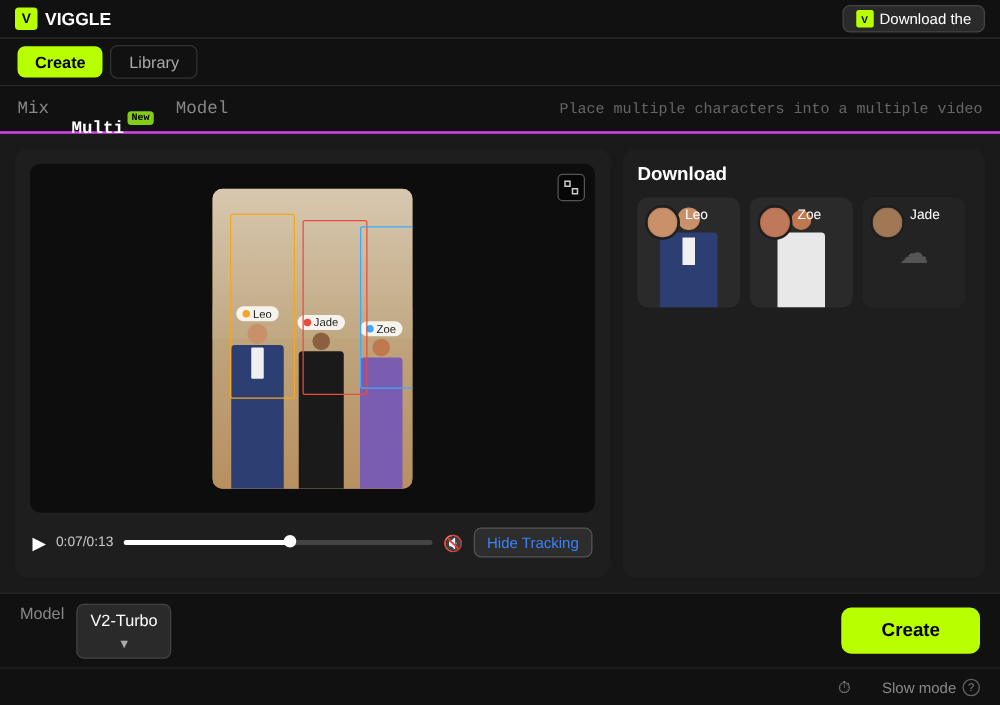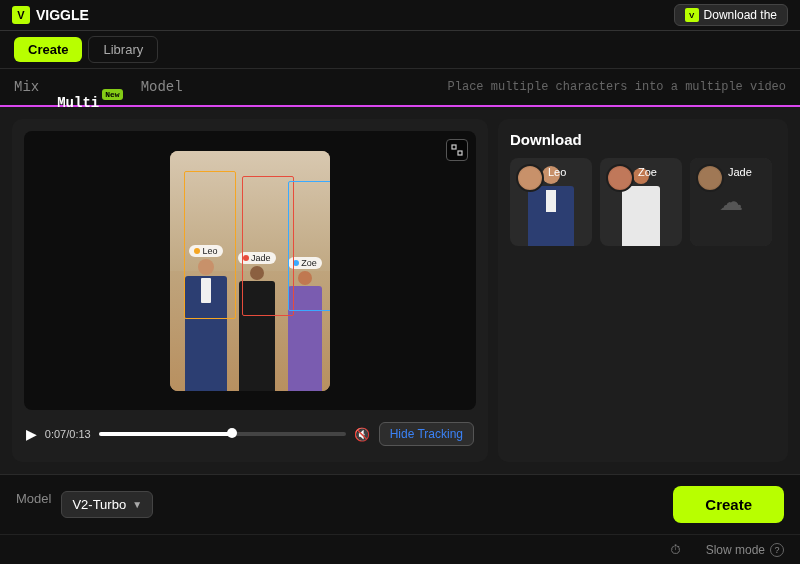--- a/index.html
+++ b/index.html
@@ -412,20 +412,21 @@
       background: #2a2a2a;
       border: 1px solid #444;
       border-radius: 6px;
       padding: 5px 10px;
       color: #fff;
       font-size: 13px;
       cursor: pointer;
       display: flex;
       align-items: center;
       gap: 6px;
+      flex-direction: column;
     }
     .chevron-down {
       color: #aaa;
       font-size: 10px;
     }
     .create-btn {
       background: #b8ff00;
       color: #000;
       border: none;
       border-radius: 8px;

